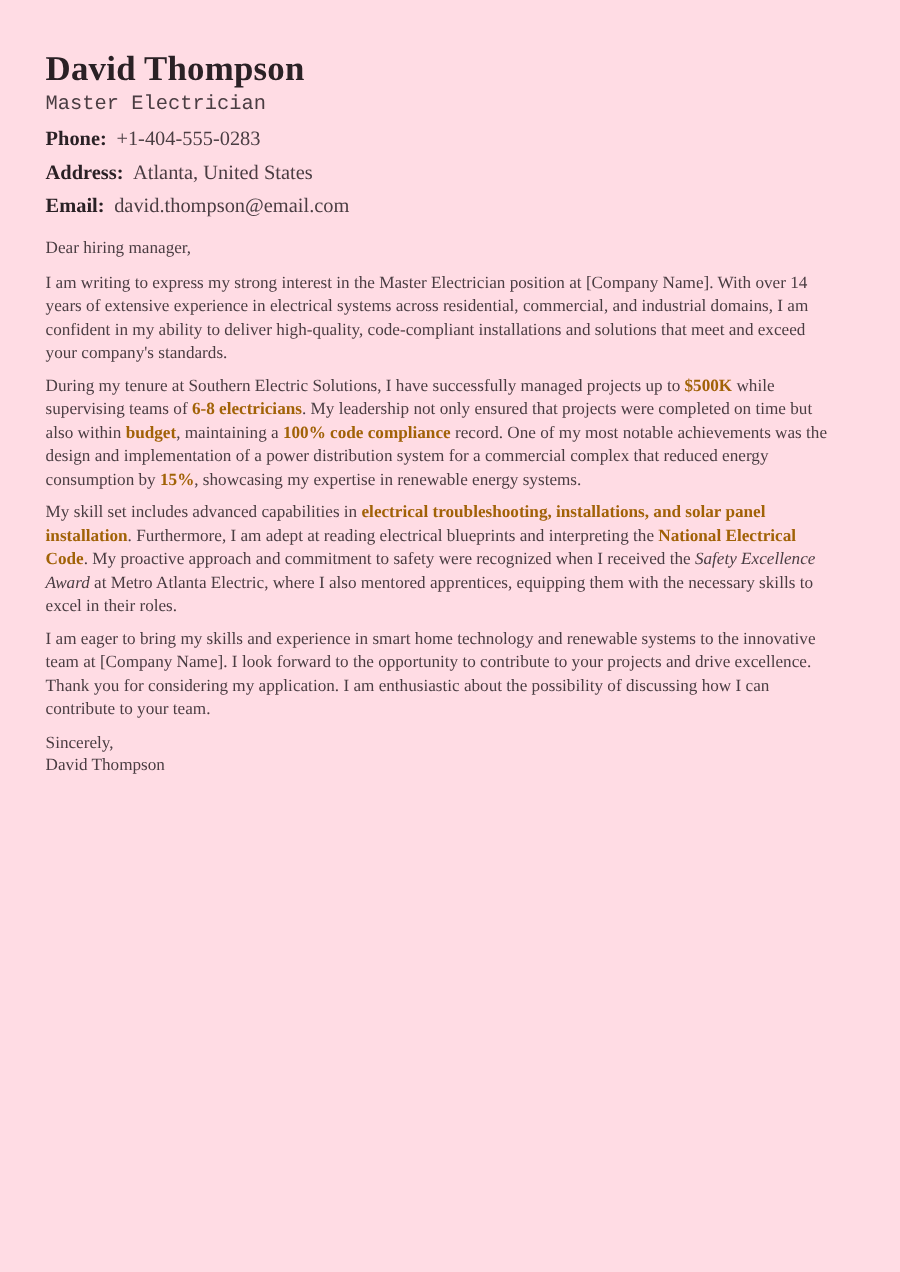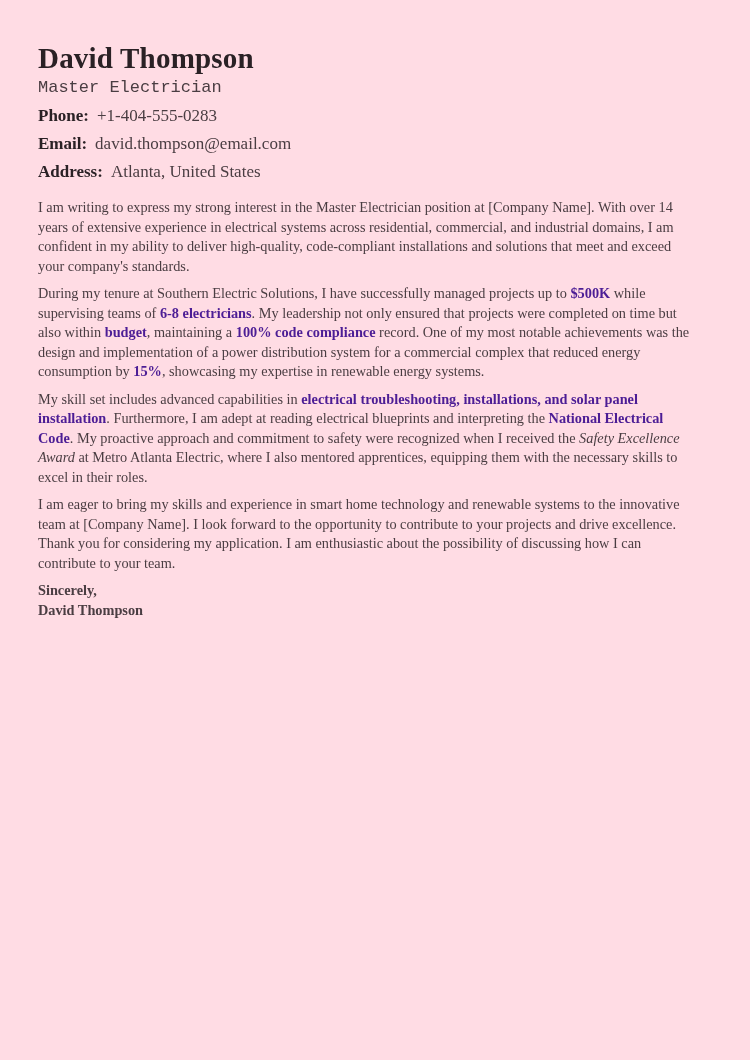--- a/index.html
+++ b/index.html
@@ -47,45 +47,46 @@
     }
     .contact-row { margin-bottom: 10px; }
     .letter {
       margin-top: 17px;
       font-family: "Liberation Serif", serif;
       font-size: 14.3px;
       line-height: 19.5px;
       color: #4a3d42;
     }
     .letter p { margin: 0 0 8px 0; }
-    .letter b { color: #4c1d95; }
+    .letter b { color: #a16207; }
     .salutation { margin-bottom: 9px !important; }
-    .closing { margin-top: 0; font-weight: bold; }
+    .closing { margin-top: 0; }
   </style>
 </head>
 <body>
 
 <div class="page">
   <header>
     <h1 class="name">David Thompson</h1>
     <div class="title">Master Electrician</div>
     <div class="contact">
       <div class="contact-row">
         <span class="label">Phone:</span><span>+1-404-555-0283</span>
       </div>
       <div class="contact-row">
-        <span class="label">Email:</span><span>david.thompson@email.com</span>
+        <span class="label">Address:</span><span>Atlanta, United States</span>
       </div>
       <div class="contact-row">
-        <span class="label">Address:</span><span>Atlanta, United States</span>
+        <span class="label">Email:</span><span>david.thompson@email.com</span>
       </div>
     </div>
   </header>
 
   <section class="letter">
+    <p class="salutation">Dear hiring manager,</p>
 
     <p>I am writing to express my strong interest in the Master Electrician position at [Company Name]. With over 14 years of extensive experience in electrical systems across residential, commercial, and industrial domains, I am confident in my ability to deliver high-quality, code-compliant installations and solutions that meet and exceed your company's standards.</p>
 
     <p><span>During my tenure at Southern Electric Solutions, I have successfully managed projects up to </span><b>$500K</b><span> while supervising teams of </span><b>6-8 electricians</b><span>. My leadership not only ensured that projects were completed on time but also within </span><b>budget</b><span>, maintaining a </span><b>100% code compliance</b><span> record. One of my most notable achievements was the design and implementation of a power distribution system for a commercial complex that reduced energy consumption by </span><b>15%</b><span>, showcasing my expertise in renewable energy systems.</span></p>
 
     <p><span>My skill set includes advanced capabilities in </span><b>electrical troubleshooting, installations, and solar panel installation</b><span>. Furthermore, I am adept at reading electrical blueprints and interpreting the </span><b>National Electrical Code</b><span>. My proactive approach and commitment to safety were recognized when I received the </span><i>Safety Excellence Award</i><span> at Metro Atlanta Electric, where I also mentored apprentices, equipping them with the necessary skills to excel in their roles.</span></p>
 
     <p>I am eager to bring my skills and experience in smart home technology and renewable systems to the innovative team at [Company Name]. I look forward to the opportunity to contribute to your projects and drive excellence. Thank you for considering my application. I am enthusiastic about the possibility of discussing how I can contribute to your team.</p>
 
     <div class="closing">

